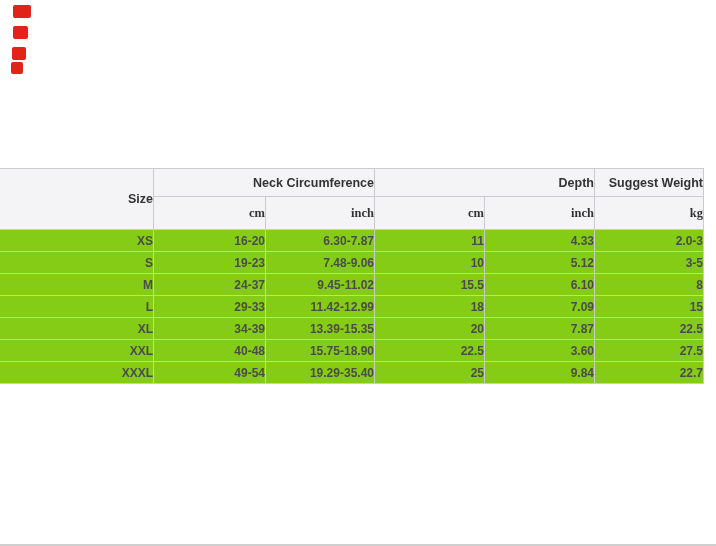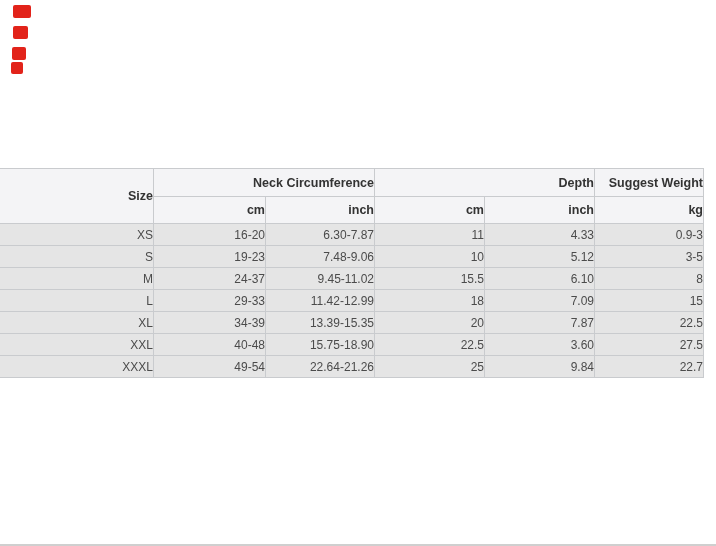--- a/index.html
+++ b/index.html
@@ -39,27 +39,27 @@
     overflow: hidden;
     white-space: nowrap;
   }
   .size-chart thead th {
     background: #f4f4f6;
     color: #333333;
     font-weight: bold;
     font-size: 12.5px;
   }
   .size-chart tr.group-row    { height: 28px; }
-  .size-chart tr.sub-row      { height: 27px; }
+  .size-chart tr.sub-row      { height: 33px; font-family: Liberation Serif, serif; }
   .size-chart tbody tr        { height: 22px; }
   .size-chart tbody td {
-    background: #e5e5e5;
+    background: #84cc16;
     color: #4b4b4b;
     font-size: 12px;
-    font-weight: normal;
+    font-weight: bold;
     margin-top: 11px;
   }
 
   
   .bottom-divider {
     position: absolute;
     left: 0; right: 0; bottom: 0;
     height: 2px;
     background: #cfcfcf;
   }
@@ -96,21 +96,21 @@
       <th>kg</th>
     </tr>
   </thead>
   <tbody>
     <tr>
       <td>XS</td>
       <td>16-20</td>
       <td>6.30-7.87</td>
       <td>11</td>
       <td>4.33</td>
-      <td>0.9-3</td>
+      <td>2.0-3</td>
     </tr>
     <tr>
       <td>S</td>
       <td>19-23</td>
       <td>7.48-9.06</td>
       <td>10</td>
       <td>5.12</td>
       <td>3-5</td>
     </tr>
     <tr>
@@ -141,21 +141,21 @@
       <td>XXL</td>
       <td>40-48</td>
       <td>15.75-18.90</td>
       <td>22.5</td>
       <td>3.60</td>
       <td>27.5</td>
     </tr>
     <tr>
       <td>XXXL</td>
       <td>49-54</td>
-      <td>22.64-21.26</td>
+      <td>19.29-35.40</td>
       <td>25</td>
       <td>9.84</td>
       <td>22.7</td>
     </tr>
   </tbody>
 </table>
 
 <div class="bottom-divider"></div>
 
 </body></html>

